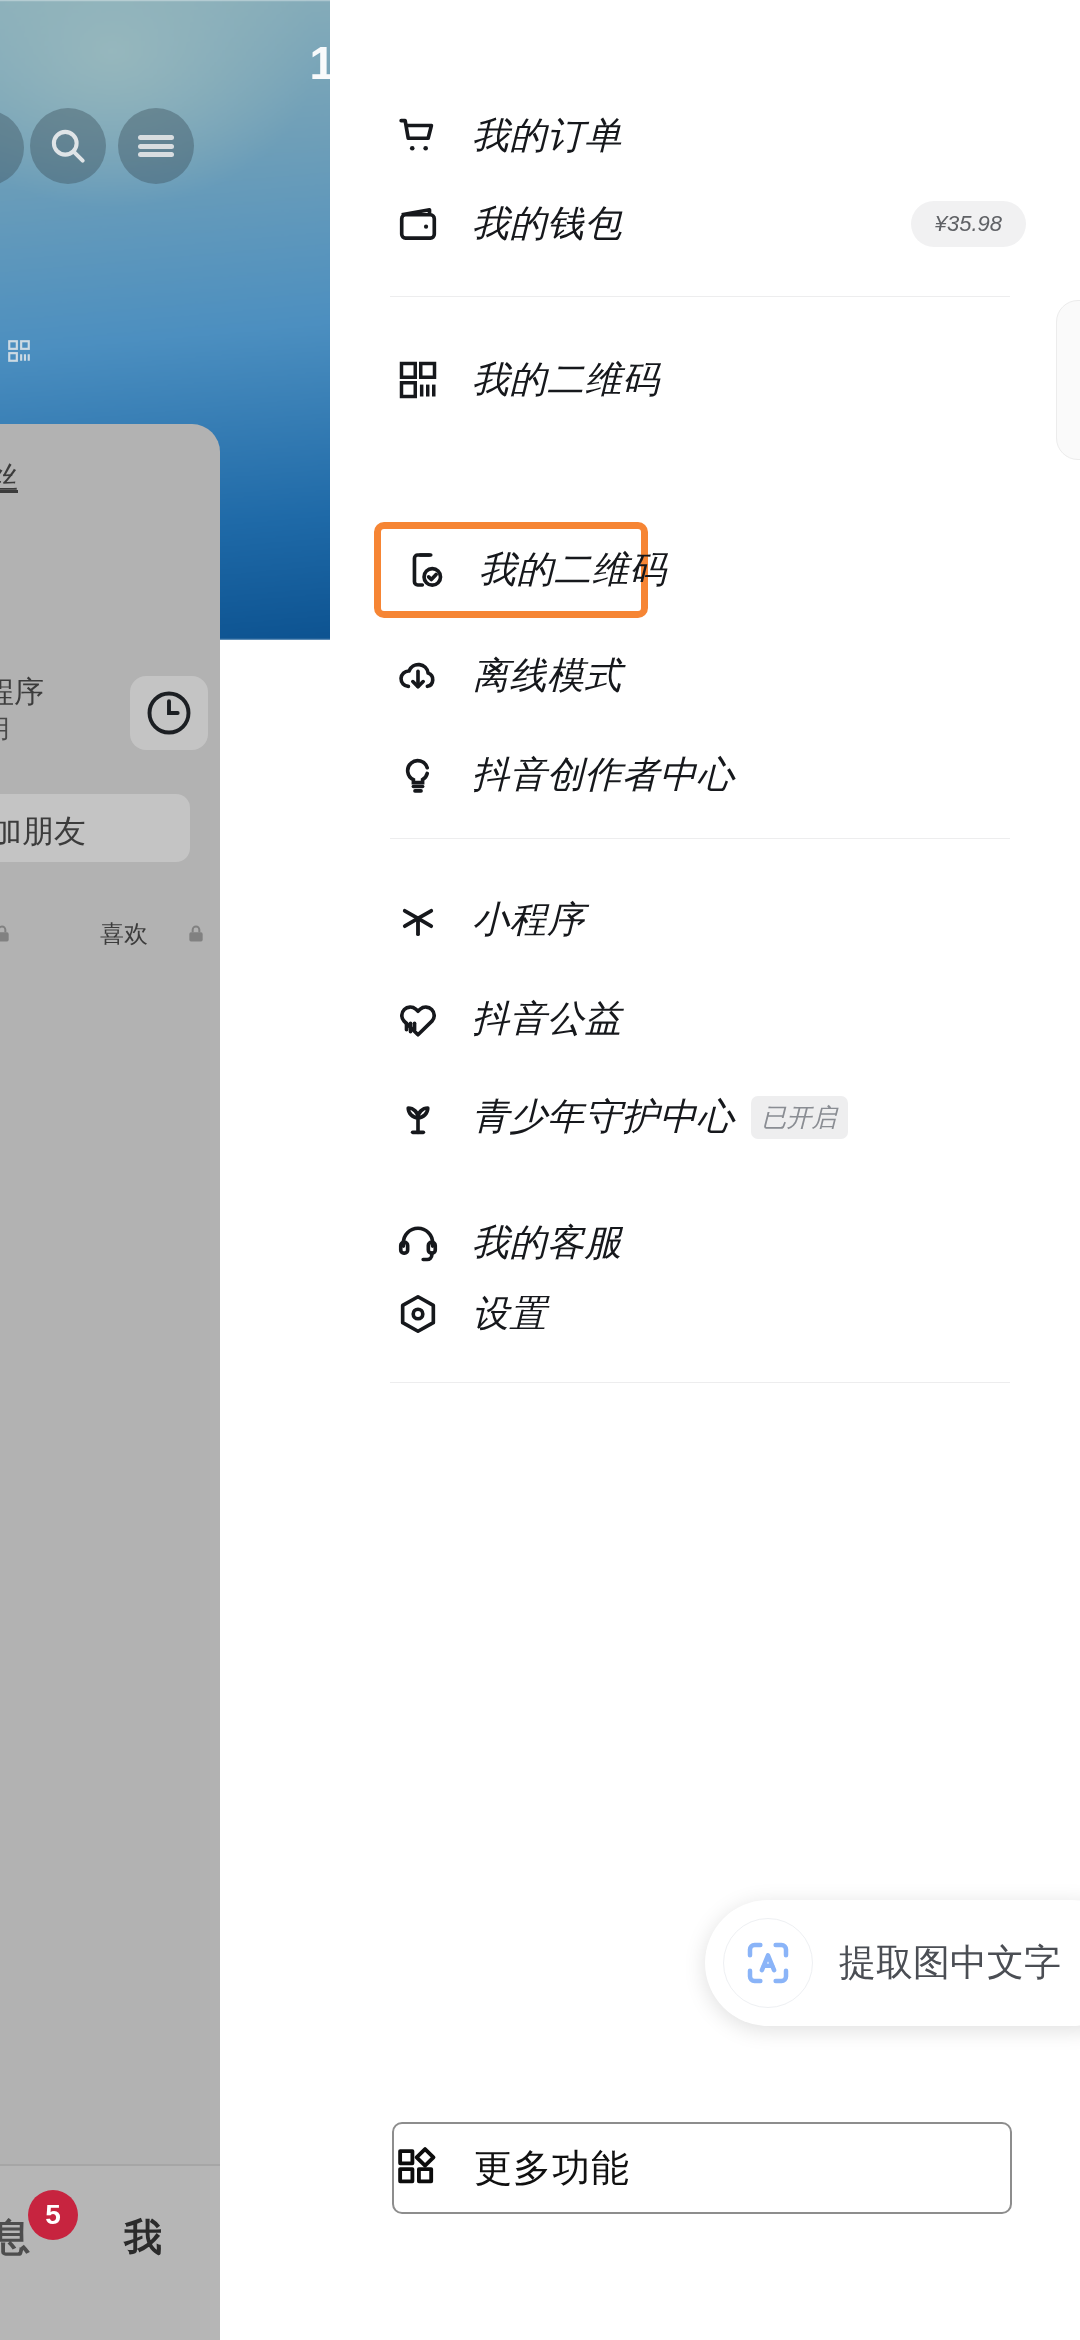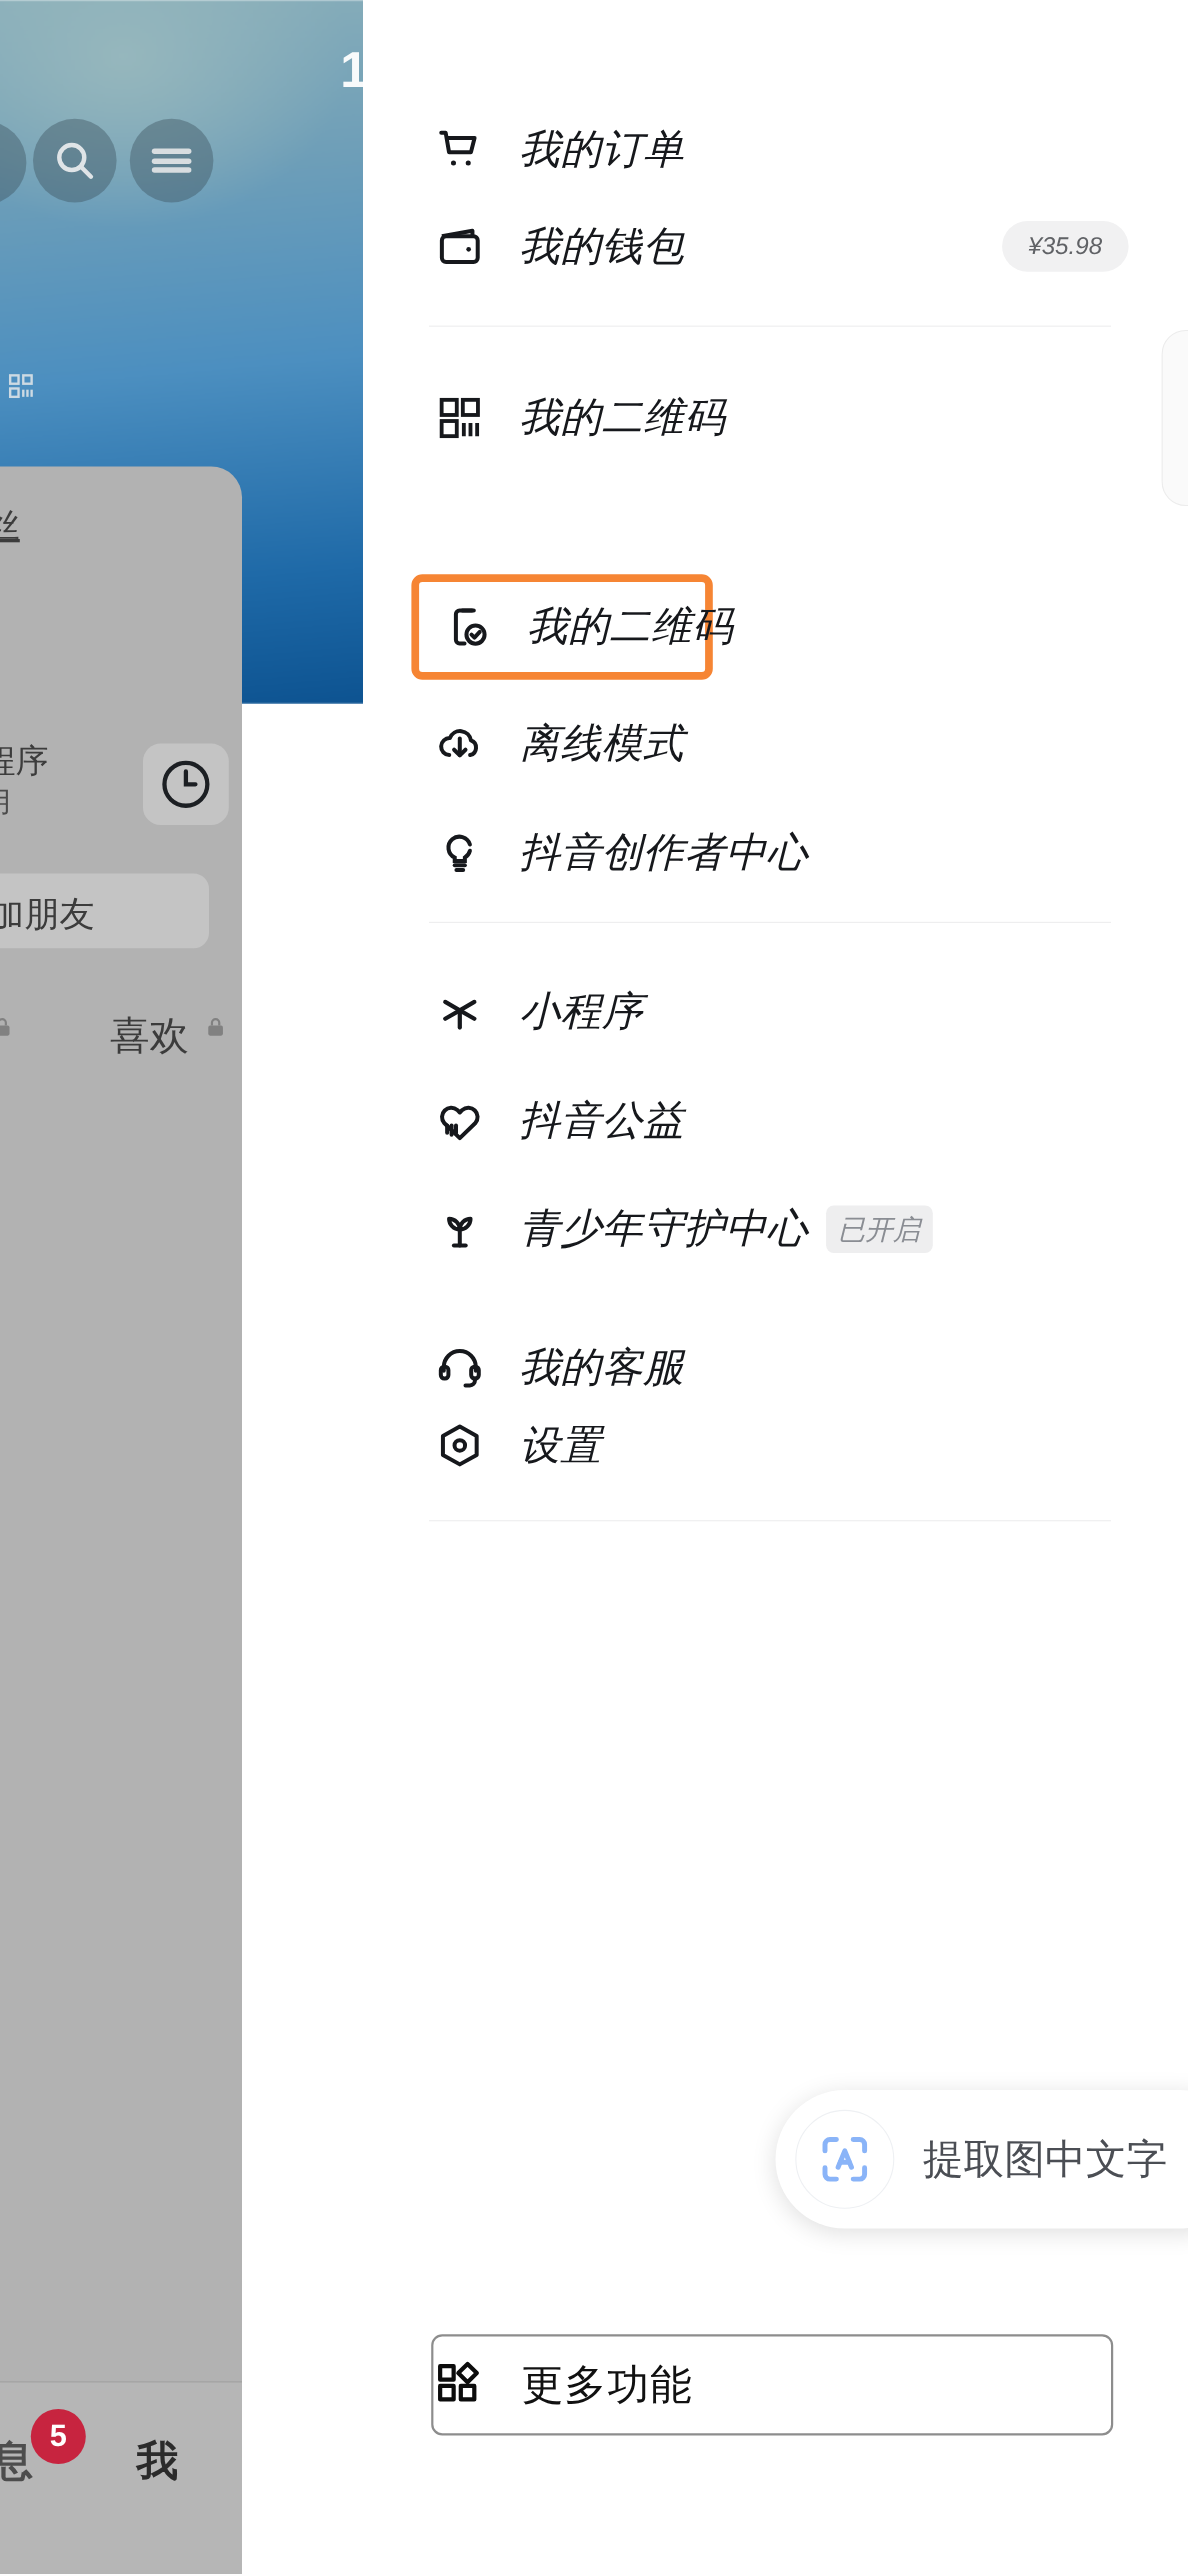--- a/index.html
+++ b/index.html
@@ -45,21 +45,21 @@
   #t-fans   { left:-12px; top:458px; font-size:30px; text-decoration:underline; }
   #t-prog   { left:-16px; top:672px; font-size:30px; }
   #t-prog2  { left:-16px; top:712px; font-size:26px; color:#4a4a4a; }
   .grey-chip {
     position:absolute; background:#c4c4c4; border-radius:16px;
     display:flex; align-items:center; justify-content:center;
   }
   #chip-clock { left:130px; top:676px; width:78px; height:74px; }
   #chip-addfriend { left:-70px; top:794px; width:260px; height:68px; border-radius:14px; }
   #t-addfriend { left:-10px; top:810px; font-size:32px; }
-  #t-like { left:100px; top:918px; font-size:36px; }
+  #t-like { left:100px; top:918px; font-size:24px; }
   .lock { position:absolute; width:20px; height:24px; opacity:.55; }
   #lock-a { left:-8px; top:922px; }
   #lock-b { left:186px; top:922px; }
 
   
   .bg-nav { position:absolute; left:-60px; top:2164px; width:280px; height:176px; background:#b6b6b6; }
   .bg-nav-top { position:absolute; left:0; top:0; width:280px; height:2px; background:#a6a6a6; }
   #nav-msg { position:absolute; left:-8px; top:2212px; font-size:38px; color:#4d4d4d; font-weight:600; }
   #nav-me  { position:absolute; left:124px; top:2212px; font-size:38px; color:#2b2b2b; font-weight:700; }
   .badge-red {

